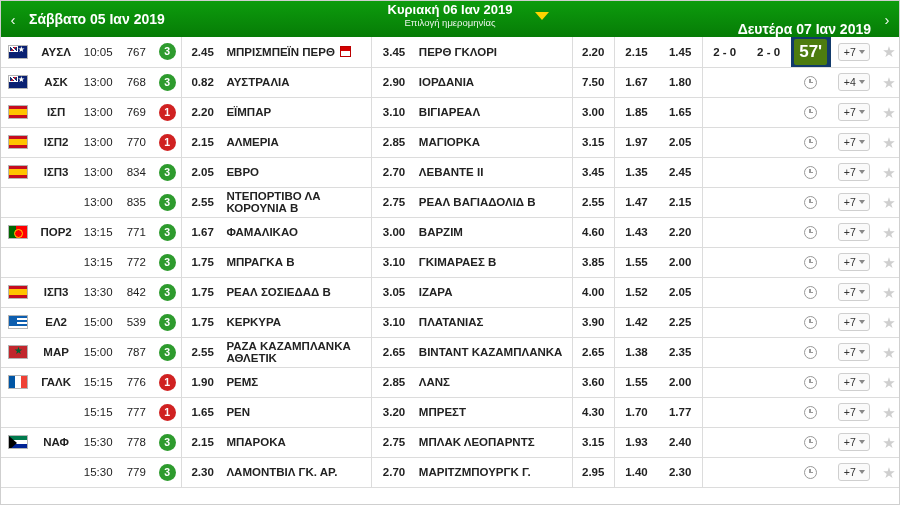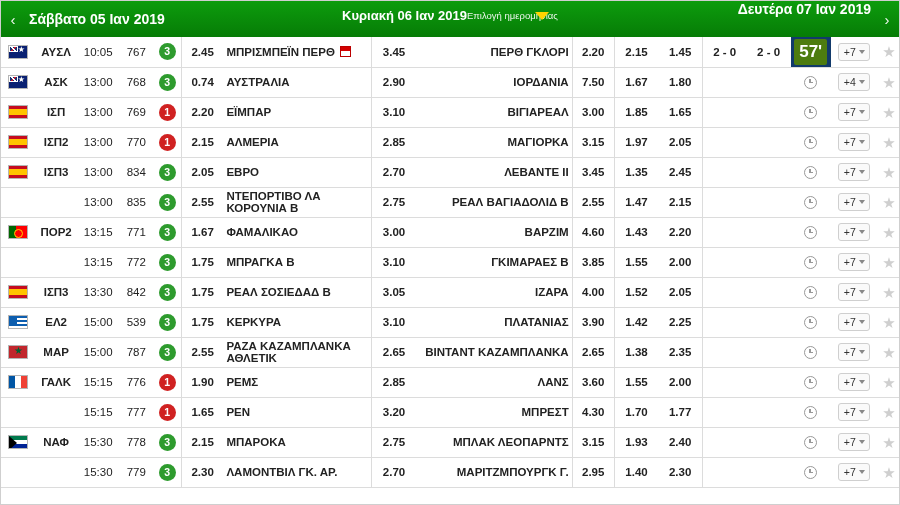--- a/index.html
+++ b/index.html
@@ -33,26 +33,26 @@
     opacity: .95;
   }
   .nav-date {
     font-size: 14px;
     font-weight: bold;
     white-space: nowrap;
     padding: 0 4px;
     cursor: pointer;
   }
   .nav-left { display: flex; align-items: center; }
-  .nav-right { display: flex; align-items: flex-start; margin-left: auto; }
+  .nav-right { display: flex; align-items: flex-end; margin-left: auto; }
   .center-block {
     position: absolute;
     left: 0; right: 0; top: 0;
     height: 29px;
-    display: flex; 
+    display: flex; flex-direction: column;
     align-items: center; justify-content: center;
     pointer-events: none;
   }
   .center-title { font-size: 13px; font-weight: bold; line-height: 15px; }
   .center-sub { font-size: 9.5px; line-height: 12px; opacity: .92; }
   .caret-down {
     position: absolute;
     left: 534px; top: 11px;
     width: 0; height: 0;
     border-left: 7px solid transparent;
@@ -80,21 +80,21 @@
 
   
   .c-flag   { width: 34px; text-align: center; }
   .c-league { width: 42px; text-align: center; font-size: 10.5px; font-weight: bold; color: #333; }
   .c-time   { width: 42px; text-align: center; font-size: 11px; }
   .c-id     { width: 34px; text-align: center; font-size: 11px; }
   .c-cnt    { width: 28px; text-align: center; background: #f3f3f3; }
   .c-o1     { width: 42px; text-align: center; font-weight: bold; }
   .c-home   { width: 148px; text-align: left; padding-left: 6px; font-weight: bold; }
   .c-ox     { width: 44px; text-align: center; font-weight: bold; border-left: 1px solid #dcdcdc; }
-  .c-away   { width: 156px; text-align: right; padding-right: 6px; font-weight: bold; }
+  .c-away   { width: 156px; text-align: left; padding-right: 6px; font-weight: bold; }
   .c-o2     { width: 42px; text-align: center; font-weight: bold; border-left: 1px solid #dcdcdc; }
   .c-ou1    { width: 44px; text-align: center; font-weight: bold; }
   .c-ou2    { width: 44px; text-align: center; font-weight: bold; }
   .c-sc1    { width: 44px; text-align: center; background: #eef7ee; font-weight: bold; }
   .c-sc2    { width: 44px; text-align: center; background: #eef7ee; font-weight: bold; }
   .c-live   { width: 40px; text-align: center; }
   .c-more   { width: 46px; text-align: center; }
   .c-star   { width: 24px; text-align: center; }
 
   .sep-left { border-left: 1px solid #dcdcdc; }
@@ -280,21 +280,21 @@
               <span class="chev"></span>
             </span></td>
           <td class="c-star"><span class="star">★</span></td>
         </tr>
         <tr class="row">
           <td class="c-flag"><span class="flag au"></span></td>
           <td class="c-league">ΑΣΚ</td>
           <td class="c-time">13:00</td>
           <td class="c-id">768</td>
           <td class="c-cnt"><span class="circle green">3</span></td>
-          <td class="c-o1 sep-left">0.74</td>
+          <td class="c-o1 sep-left">0.82</td>
           <td class="c-home"><span>ΑΥΣΤΡΑΛΙΑ</span></td>
           <td class="c-ox">2.90</td>
           <td class="c-away">ΙΟΡΔΑΝΙΑ</td>
           <td class="c-o2">7.50</td>
           <td class="c-ou1 sep-left">1.67</td>
           <td class="c-ou2">1.80</td>
           <td class="c-sc1 sep-left"></td>
           <td class="c-sc2"></td>
           <td class="c-live"><span class="clock"></span></td>
           <td class="c-more"><span class="more-pill">

